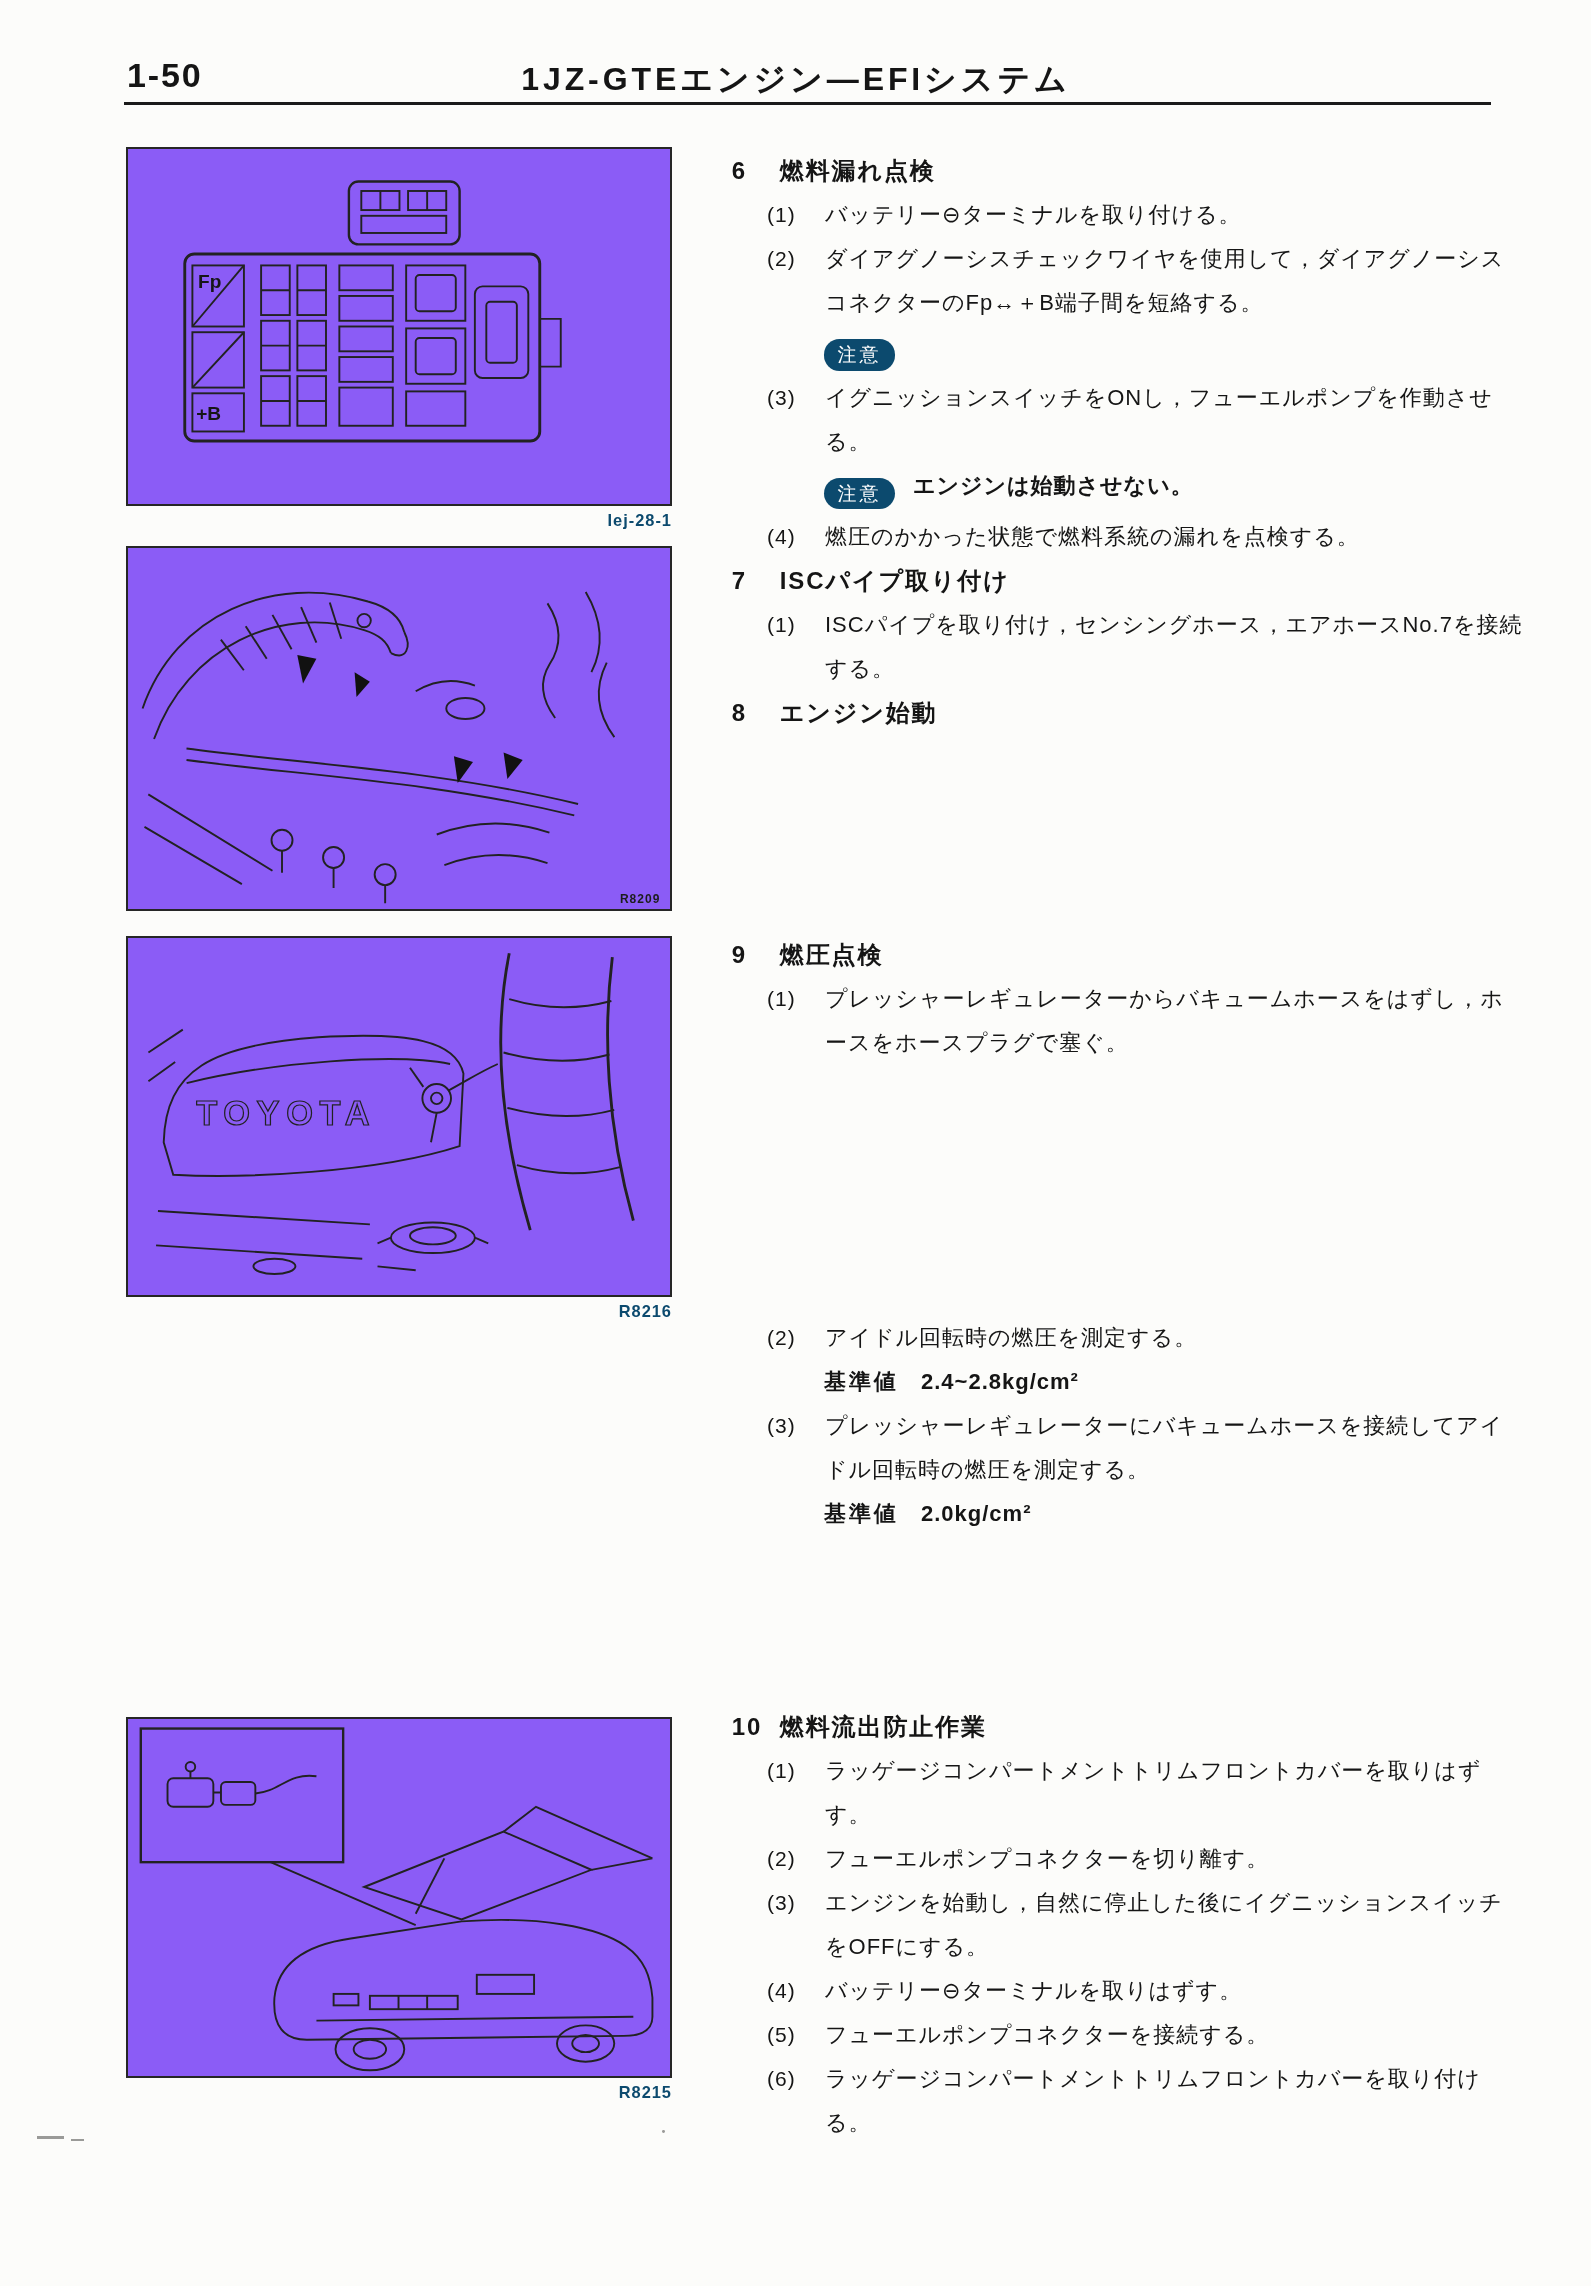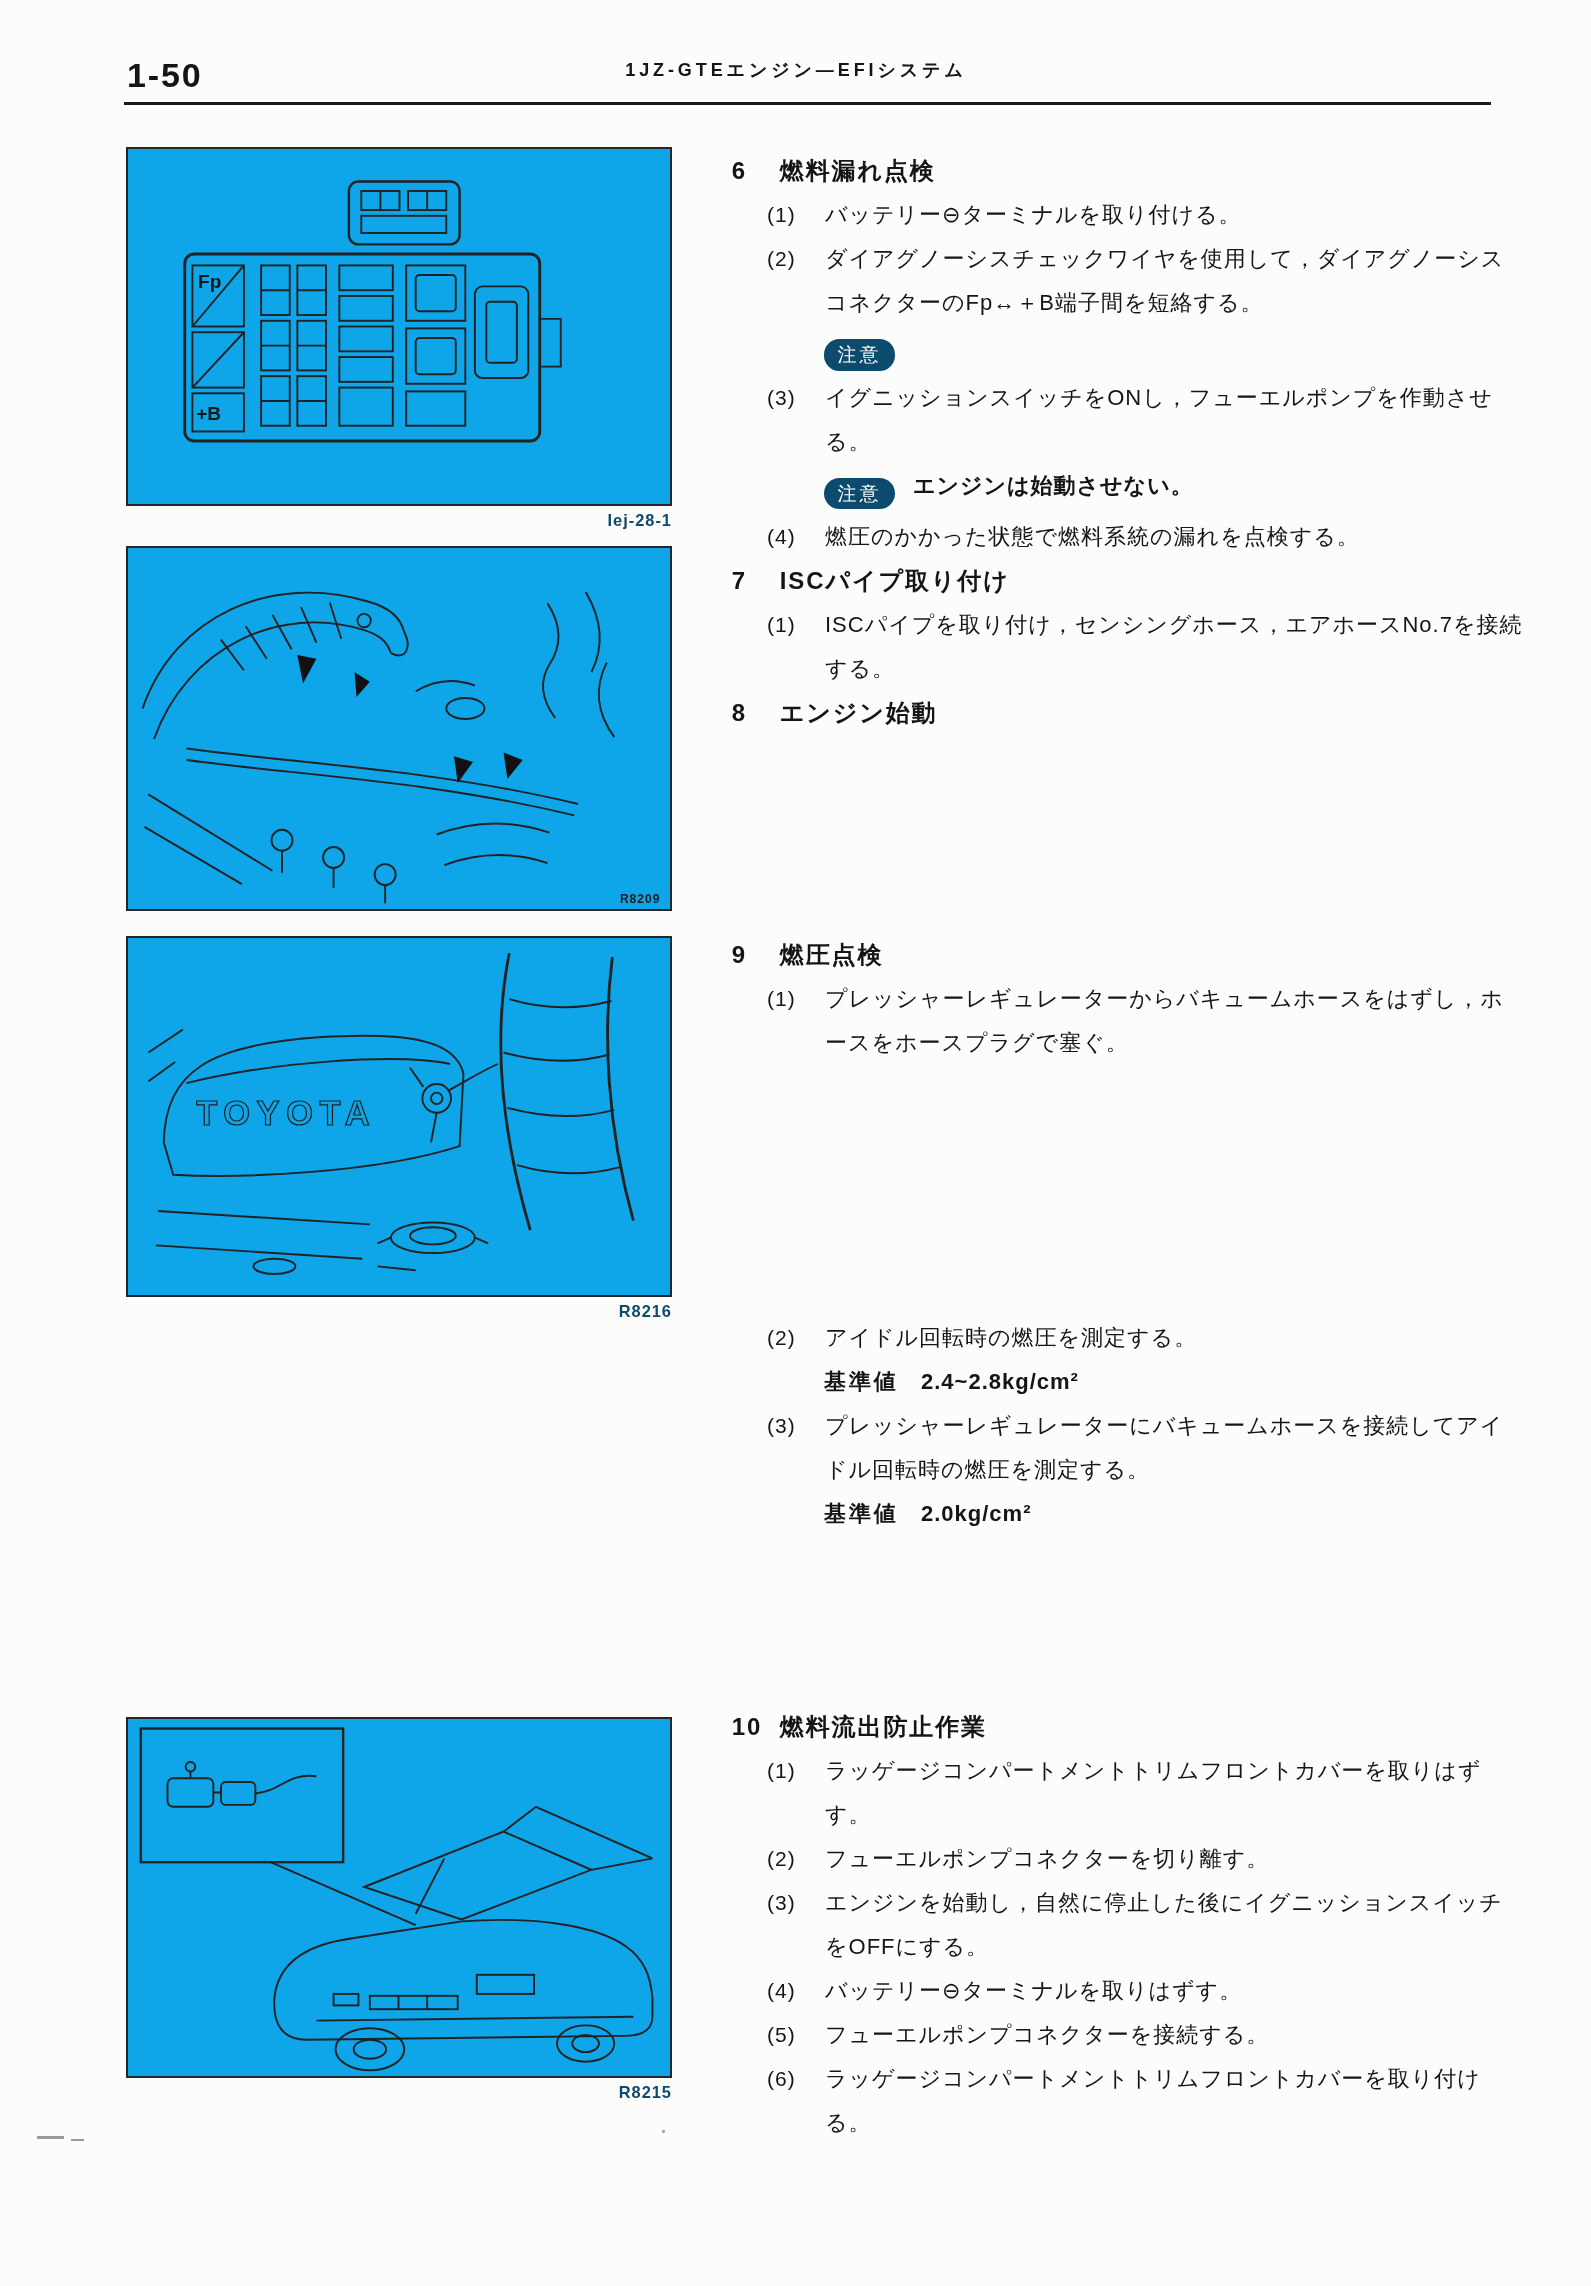--- a/index.html
+++ b/index.html
@@ -10,26 +10,26 @@
     height: 2286px;
     background: #fcfcfa;
     font-family: "Liberation Sans", "DejaVu Sans", sans-serif;
     color: #151515;
     overflow: hidden;
     margin: 0 auto;
   }
 
   
   .pageno { position: absolute; left: 127px; top: 56px; font-size: 34px; font-weight: bold; letter-spacing: 1.9px; }
-  .header-title { position: absolute; left: 313px; top: 58px; width: 966px; text-align: center; font-size: 18px; font-weight: bold; letter-spacing: 3.9px; }
+  .header-title { position: absolute; left: 313px; top: 58px; width: 966px; text-align: center; font-size: 32px; font-weight: bold; letter-spacing: 3.9px; }
   .header-rule { position: absolute; left: 124px; top: 102px; width: 1367px; height: 2.9px; background: #1a1a1a; }
 
   
   .figure { position: absolute; width: 546px; }
-  .fig-frame { position: relative; border: 2.9px solid #262626; background: #0ea5e9; overflow: hidden; }
+  .fig-frame { position: relative; border: 2.9px solid #262626; background: #8b5cf6; overflow: hidden; }
   .fig-frame svg { display: block; width: 100%; height: 100%; }
   .fig-cap { text-align: right; font-size: 16.4px; letter-spacing: 1px; margin-top: 4.8px; color: #0c4a6e; font-weight: bold; }
   .fig-cap-inside { position: absolute; right: 9.7px; bottom: 2.9px; font-size: 12px; letter-spacing: 1px; color: #1d1d1d; font-weight: bold; }
   #fig1 { left: 126px; top: 147px; }  #fig1 .fig-frame { height: 359px; }
   #fig2 { left: 126px; top: 546px; }  #fig2 .fig-frame { height: 365px; }
   #fig3 { left: 126px; top: 936px; }  #fig3 .fig-frame { height: 361px; }
   #fig4 { left: 126px; top: 1717px; } #fig4 .fig-frame { height: 361px; }
 
   
   .col { position: absolute; left: 726px; width: 828px; font-size: 22px; line-height: 44px; letter-spacing: 1px; }

